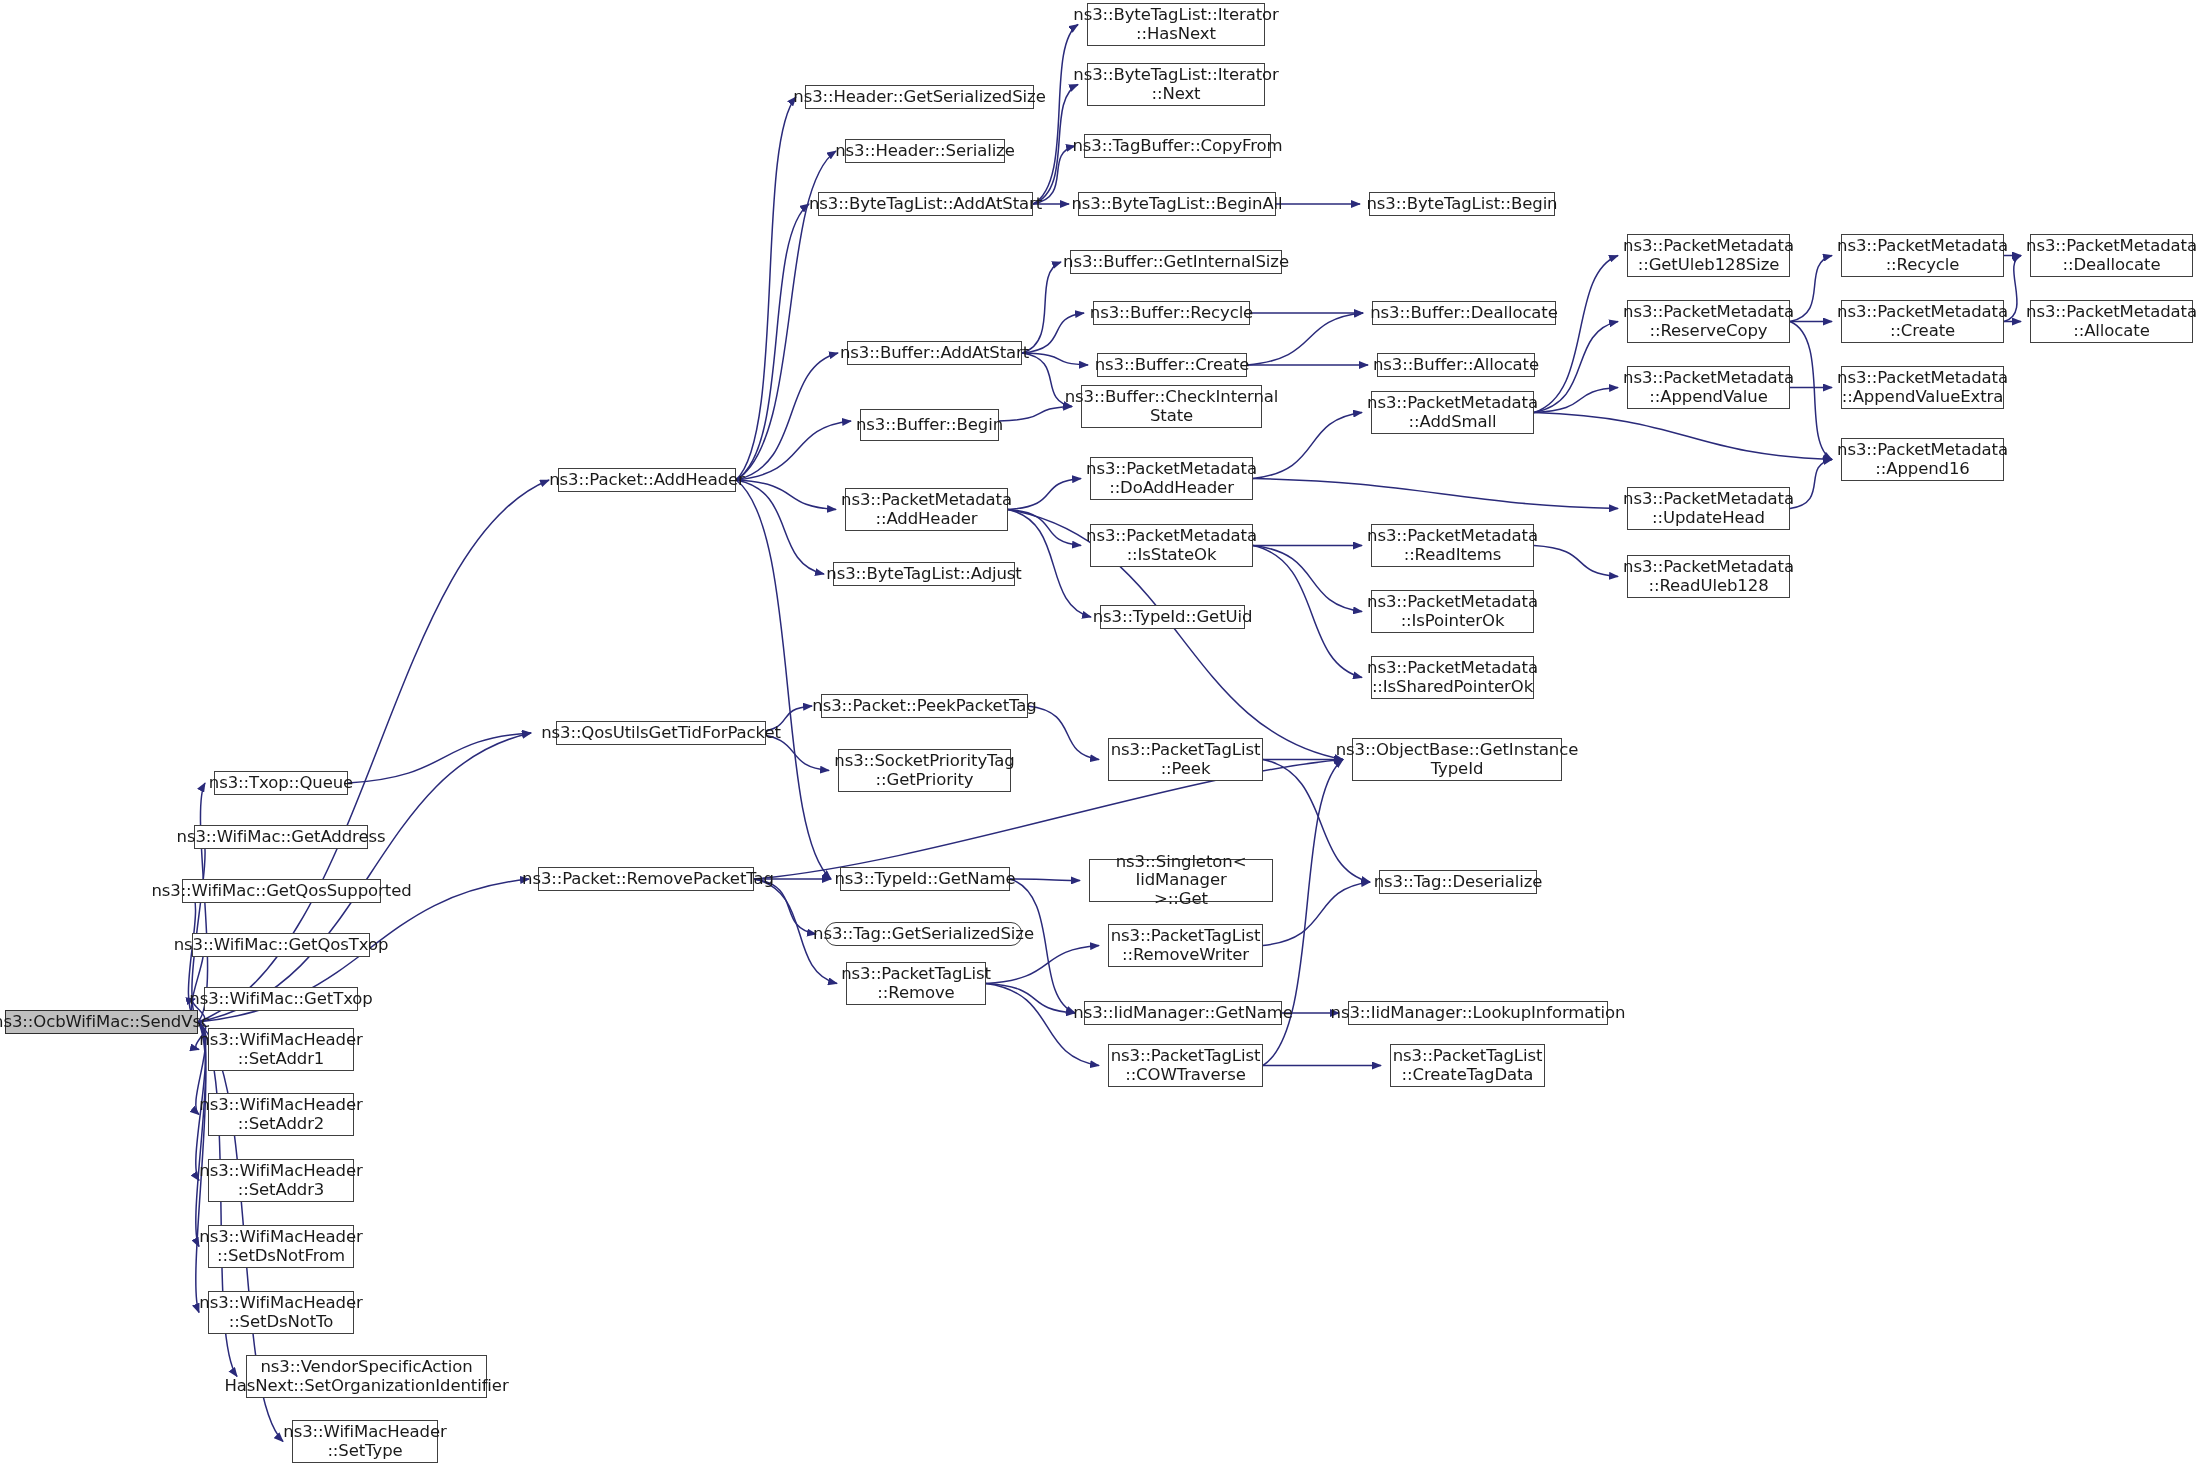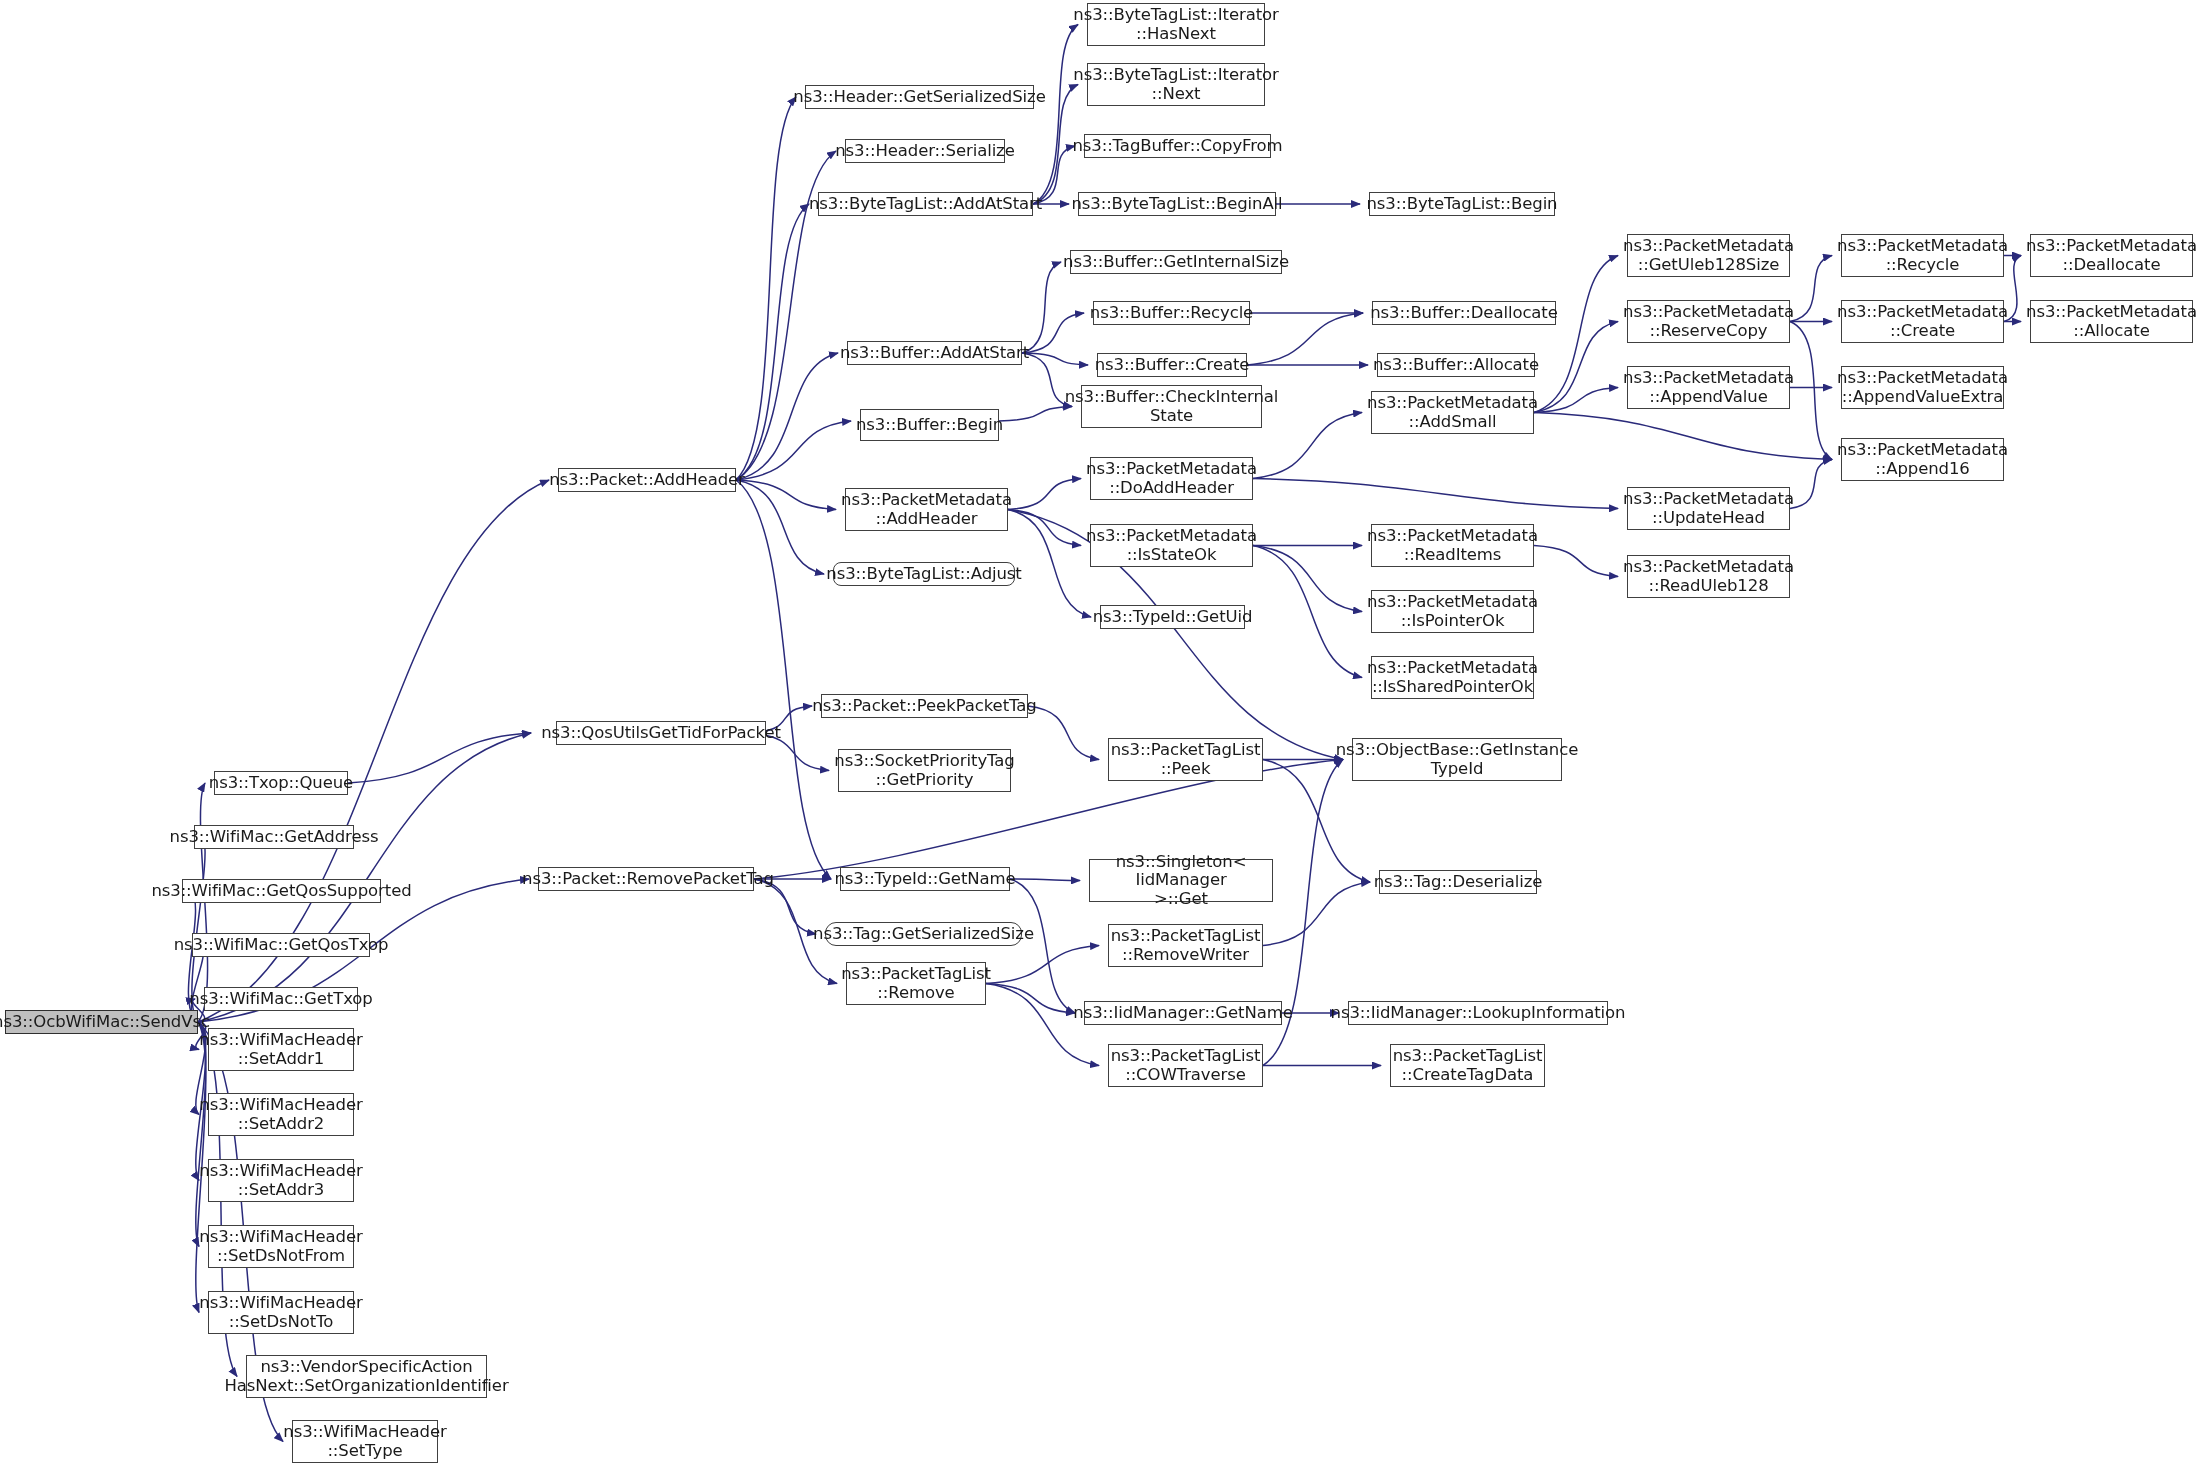--- a/index.html
+++ b/index.html
@@ -113,21 +113,21 @@
         <path d="M986,983.5 C1058.9,993.34 1035.1,1055.66 1099,1065.5" marker-end="url(#ah)"></path>
         <path d="M1263,945.5 C1333.2,937.88 1308.8,889.62 1370,882" marker-end="url(#ah)"></path>
         <path d="M1282,1013 C1329.7,1013 1300.3,1013 1339,1013" marker-end="url(#ah)"></path>
         <path d="M1263,1065.5 C1338.15,1065.5 1314.85,1065.5 1381,1065.5" marker-end="url(#ah)"></path>
         <path d="M1263,1065.5 C1321.05,1028.78 1293.95,796.22 1343,759.5" marker-end="url(#ah)"></path>
       </g>
   </svg>
   <div id="nodes">
       <div class="node root" style="left: 5px; top: 1010px; width: 193px; height: 24px;">ns3::OcbWifiMac::SendVsc</div>
       <div class="node" style="left: 214px; top: 771px; width: 134px; height: 24px;">ns3::Txop::Queue</div>
-      <div class="node" style="left: 194px; top: 825px; width: 160px; height: 24px;">ns3::WifiMac::GetAddress</div>
+      <div class="node" style="left: 194px; top: 825px; width: 174px; height: 24px;">ns3::WifiMac::GetAddress</div>
       <div class="node" style="left: 182px; top: 879px; width: 199px; height: 24px;">ns3::WifiMac::GetQosSupported</div>
       <div class="node" style="left: 192px; top: 933px; width: 178px; height: 24px;">ns3::WifiMac::GetQosTxop</div>
       <div class="node" style="left: 204px; top: 987px; width: 154px; height: 24px;">ns3::WifiMac::GetTxop</div>
       <div class="node" style="left: 208px; top: 1028px; width: 146px; height: 43px;">ns3::WifiMacHeader
 ::SetAddr1</div>
       <div class="node" style="left: 208px; top: 1093px; width: 146px; height: 43px;">ns3::WifiMacHeader
 ::SetAddr2</div>
       <div class="node" style="left: 208px; top: 1159px; width: 146px; height: 43px;">ns3::WifiMacHeader
 ::SetAddr3</div>
       <div class="node" style="left: 208px; top: 1225px; width: 146px; height: 43px;">ns3::WifiMacHeader
@@ -141,21 +141,21 @@
       <div class="node" style="left: 540px; top: 721px; width: 210px; height: 24px; margin-left: 16px;">ns3::QosUtilsGetTidForPacket</div>
       <div class="node" style="left: 538px; top: 867px; width: 216px; height: 24px; padding-left: 8px;">ns3::Packet::RemovePacketTag</div>
       <div class="node" style="left: 558px; top: 468px; width: 178px; height: 24px;">ns3::Packet::AddHeader</div>
       <div class="node" style="left: 805px; top: 85px; width: 229px; height: 24px;">ns3::Header::GetSerializedSize</div>
       <div class="node" style="left: 845px; top: 139px; width: 160px; height: 24px;">ns3::Header::Serialize</div>
       <div class="node" style="left: 818px; top: 192px; width: 215px; height: 24px;">ns3::ByteTagList::AddAtStart</div>
       <div class="node" style="left: 847px; top: 341px; width: 175px; height: 24px;">ns3::Buffer::AddAtStart</div>
       <div class="node" style="left: 860px; top: 409px; width: 139px; height: 32px;">ns3::Buffer::Begin</div>
       <div class="node" style="left: 845px; top: 488px; width: 163px; height: 43px;">ns3::PacketMetadata
 ::AddHeader</div>
-      <div class="node" style="left: 833px; top: 562px; width: 182px; height: 24px; border-radius: 8px;">ns3::ByteTagList::Adjust</div>
+      <div class="node" style="left: 833px; top: 562px; width: 182px; height: 24px;">ns3::ByteTagList::Adjust</div>
       <div class="node" style="left: 1087px; top: 3px; width: 178px; height: 43px;">ns3::ByteTagList::Iterator
 ::HasNext</div>
       <div class="node" style="left: 1087px; top: 63px; width: 178px; height: 43px;">ns3::ByteTagList::Iterator
 ::Next</div>
       <div class="node" style="left: 1084px; top: 134px; width: 187px; height: 24px;">ns3::TagBuffer::CopyFrom</div>
       <div class="node" style="left: 1078px; top: 192px; width: 198px; height: 24px;">ns3::ByteTagList::BeginAll</div>
       <div class="node" style="left: 1070px; top: 250px; width: 212px; height: 24px;">ns3::Buffer::GetInternalSize</div>
       <div class="node" style="left: 1093px; top: 301px; width: 157px; height: 24px;">ns3::Buffer::Recycle</div>
       <div class="node" style="left: 1097px; top: 353px; width: 150px; height: 24px;">ns3::Buffer::Create</div>
       <div class="node" style="left: 1081px; top: 385px; width: 181px; height: 43px;">ns3::Buffer::CheckInternal

